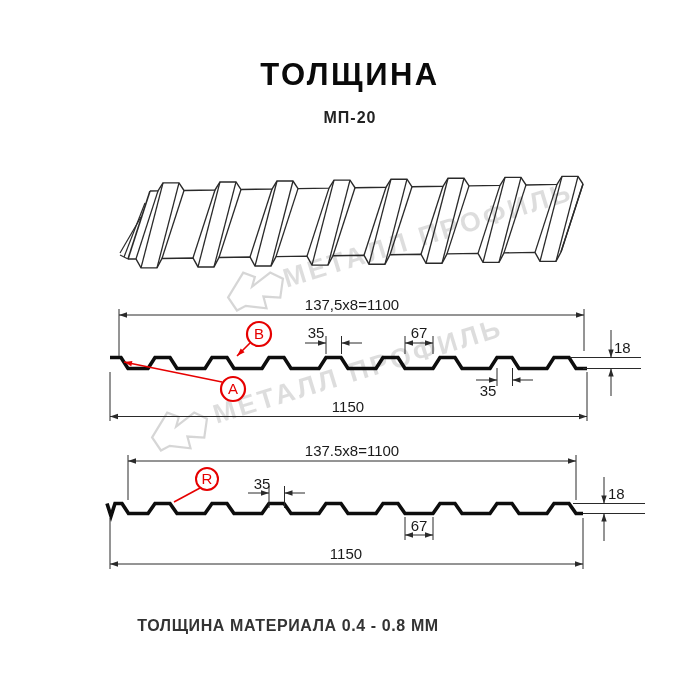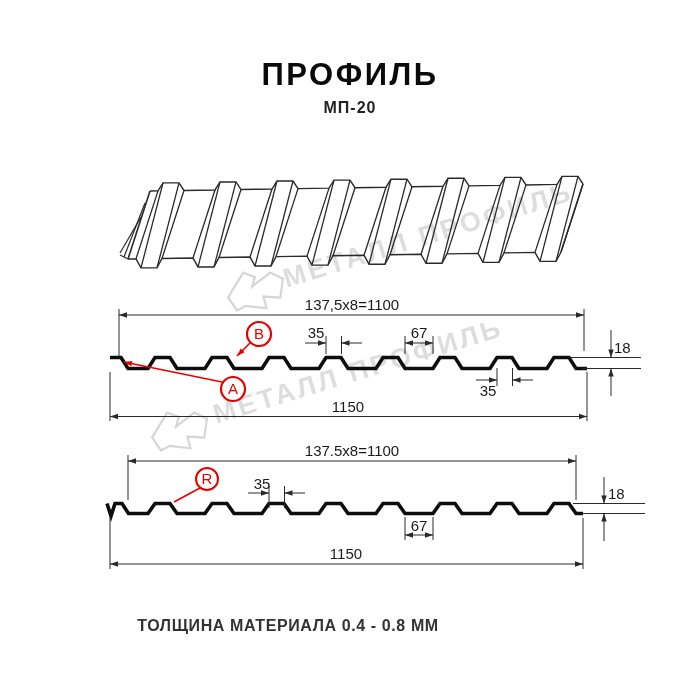--- a/index.html
+++ b/index.html
@@ -1,40 +1,40 @@
 <!DOCTYPE html>
 <html><head>
 <meta charset="utf-8">
 <style>
   html,body{margin:0;padding:0;background:#fff;}
   .page{position:relative;width:700px;height:700px;background:#ffffff;overflow:hidden;
         font-family:"Liberation Sans",sans-serif;}
   .header{position:absolute;top:60px;left:0;width:700px;text-align:center;z-index:3;}
   .title{font-size:31px;font-weight:bold;letter-spacing:2.5px;color:#0a0a0a;line-height:30px;}
-  .subtitle{margin-top:9px;font-size:16px;font-weight:600;letter-spacing:1px;color:#222;}
+  .subtitle{margin-top:19px;font-size:16px;font-weight:600;letter-spacing:1px;color:#222;}
   .footer{position:absolute;top:617px;left:0;width:576px;text-align:center;z-index:3;
           font-size:16px;font-weight:600;letter-spacing:0.6px;color:#333;}
   .wm{position:absolute;z-index:1;white-space:nowrap;font-weight:bold;font-size:27px;
       letter-spacing:3px;color:rgba(30,30,30,0.15);transform-origin:left center;}
   .wm1{left:284px;top:264px;transform:rotate(-17deg);}
   .wm2{left:214px;top:400px;transform:rotate(-17deg);}
   .logo-wm{position:absolute;z-index:1;}
   .logo1{left:225px;top:263px;transform:rotate(-6deg);}
   .logo2{left:149px;top:403px;transform:rotate(-6deg);}
   #draw{position:absolute;left:0;top:0;z-index:2;}
   text.dim{fill:#1a1a1a;font-family:"Liberation Sans",sans-serif;font-size:15px;}
   text.red{fill:#e60000;font-family:"Liberation Sans",sans-serif;font-size:15px;}
 </style>
 </head>
 <body>
 
 <div class="page">
 
   <div class="header">
-    <div class="title">ПРОФИЛЬ</div>
+    <div class="title">ТОЛЩИНА</div>
     <div class="subtitle">МП-20</div>
   </div>
 
   <svg class="logo-wm logo1" width="62" height="50" viewBox="0 0 66 54">
     <path d="M 2,34 L 21,9 L 33,15 L 29,25 L 50,12 L 63,20 L 58,40 L 40,37 L 42,50 L 20,45 L 10,49 Z" fill="none" stroke="rgba(30,30,30,0.18)" stroke-width="2.4"></path>
   </svg>
 
   <svg class="logo-wm logo2" width="62" height="50" viewBox="0 0 66 54">
     <path d="M 2,34 L 21,9 L 33,15 L 29,25 L 50,12 L 63,20 L 58,40 L 40,37 L 42,50 L 20,45 L 10,49 Z" fill="none" stroke="rgba(30,30,30,0.18)" stroke-width="2.4"></path>
   </svg>

